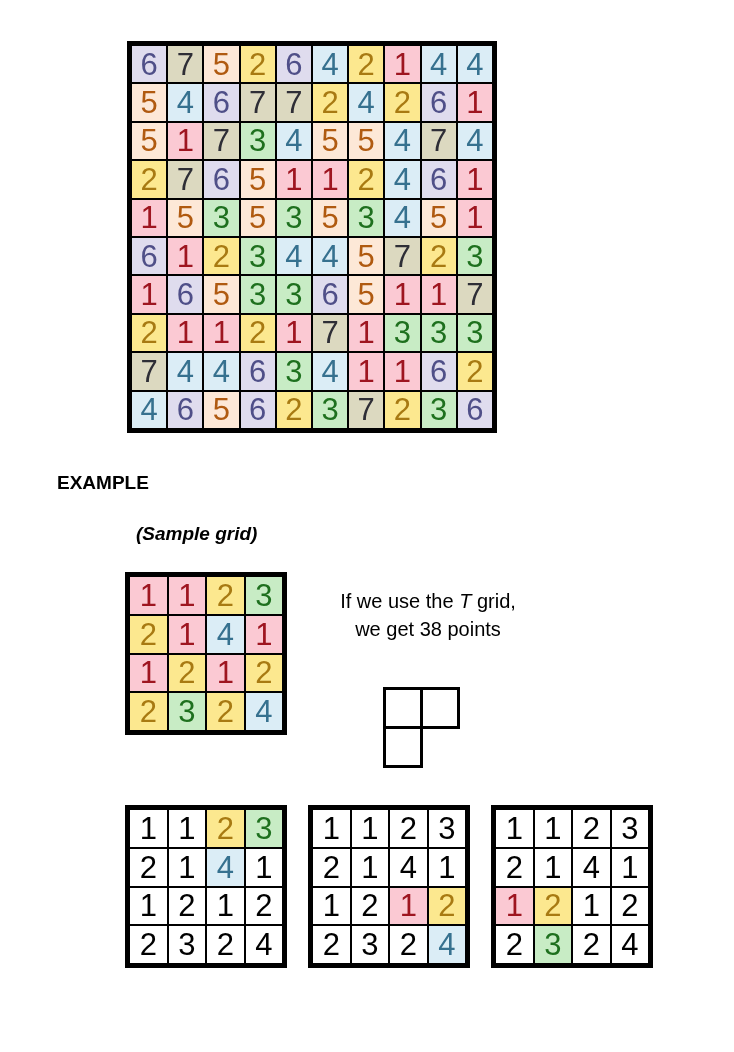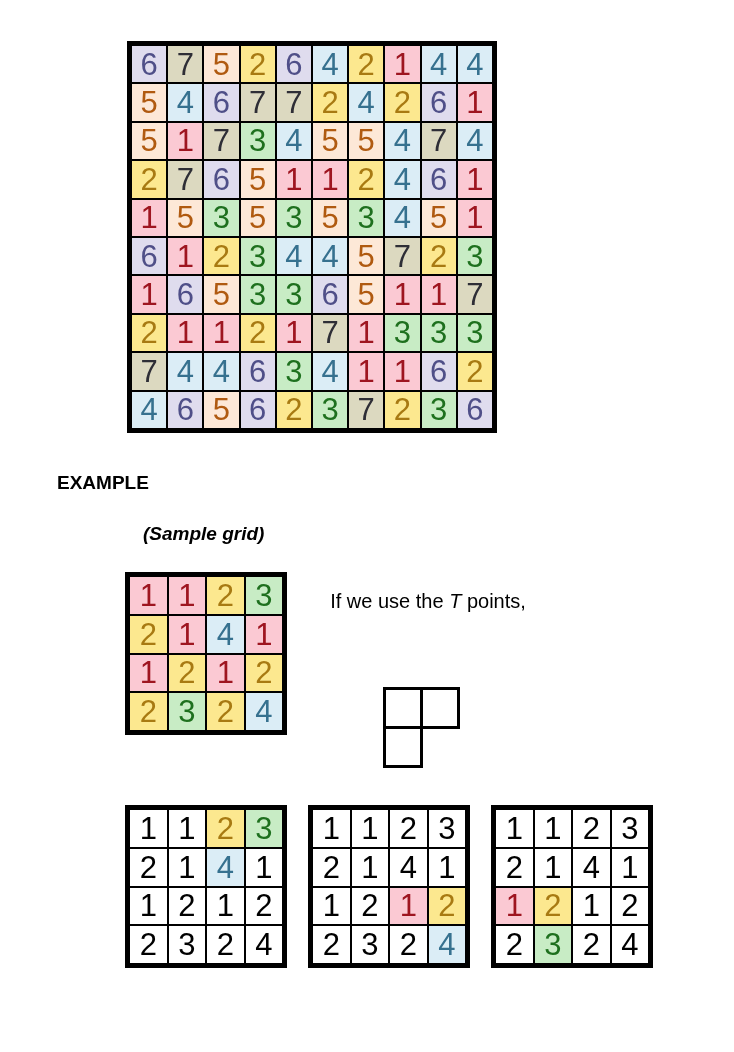--- a/index.html
+++ b/index.html
@@ -18,21 +18,21 @@
     display:flex;align-items:center;justify-content:center;
     font-size:31px;line-height:1;background:#fff;color:#000;
     font-family:"Liberation Sans", sans-serif;
   }
   
   .heading{
     position:absolute;left:57px;top:472px;font-size:19px;font-weight:bold;
     color:#000;letter-spacing:0px;
   }
   .caption{
-    position:absolute;left:143px;top:523px;font-size:19px;font-weight:bold;
+    position:absolute;left:136px;top:523px;font-size:19px;font-weight:bold;
     font-style:italic;color:#000;
   }
   .annotation{
     position:absolute;left:306px;top:587px;width:244px;text-align:center;
     font-size:20px;line-height:28px;color:#000;
   }
   .annotation .var{font-style:italic;}
   .tshape{position:absolute;left:383px;top:687px;}
 </style>
 </head>
@@ -160,21 +160,22 @@
       <div class="cell" style="background: rgb(252, 232, 143); color: rgb(168, 122, 18);">2</div>
       <div class="cell" style="background: rgb(251, 201, 211); color: rgb(158, 21, 32);">1</div>
       <div class="cell" style="background: rgb(252, 232, 143); color: rgb(168, 122, 18);">2</div>
       <div class="cell" style="background: rgb(252, 232, 143); color: rgb(168, 122, 18);">2</div>
       <div class="cell" style="background: rgb(200, 236, 197); color: rgb(30, 112, 30);">3</div>
       <div class="cell" style="background: rgb(252, 232, 143); color: rgb(168, 122, 18);">2</div>
       <div class="cell" style="background: rgb(219, 237, 246); color: rgb(54, 113, 143);">4</div>
     </div>
 
   <div class="annotation">
-    <div><span>If we use the </span><span class="var">T</span><span> points,</span></div>
+    <div><span>If we use the </span><span class="var">T</span><span> grid,</span></div>
+    <div>we get 38 points</div>
   </div>
 
   <svg class="tshape" width="80" height="82" viewBox="0 0 80 82">
     <rect x="1.5" y="1.5" width="37" height="39" fill="none" stroke="#000" stroke-width="3"></rect>
     <rect x="38.5" y="1.5" width="37" height="39" fill="none" stroke="#000" stroke-width="3"></rect>
     <rect x="1.5" y="40.5" width="37" height="39" fill="none" stroke="#000" stroke-width="3"></rect>
   </svg>
 
   <div id="pgrid-0" class="grid grid4" style="left:125px;top:805px;">
       <div class="cell">1</div>

